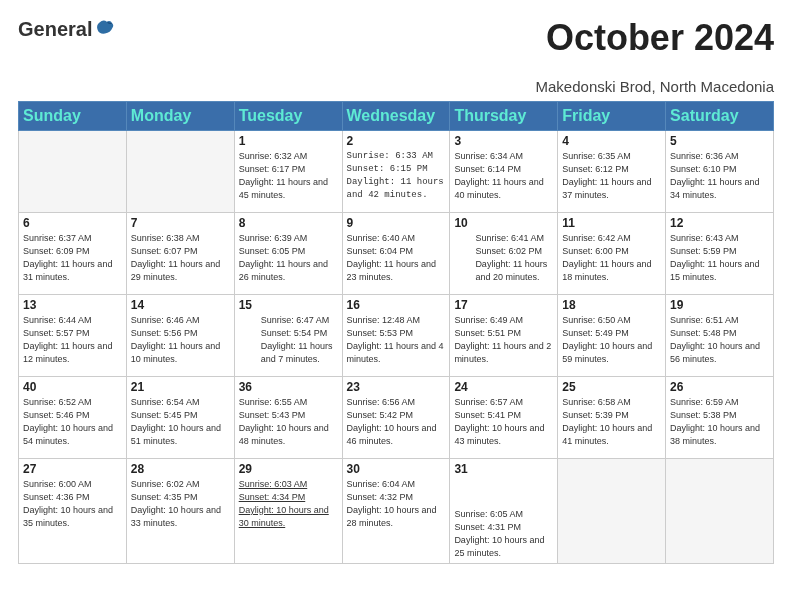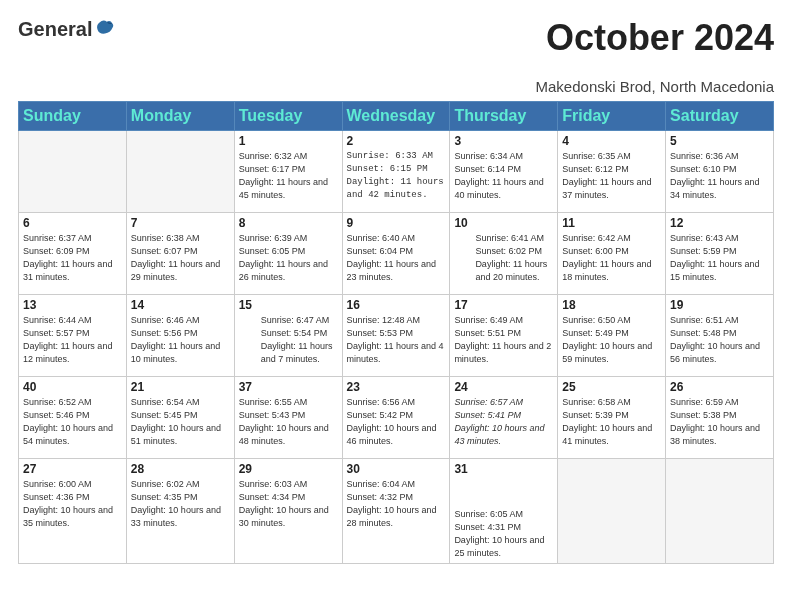--- a/index.html
+++ b/index.html
@@ -254,34 +254,34 @@
 Sunset: 5:46 PM
 Daylight: 10 hours and 54 minutes.</div>
           </td>
           <td>
             <span class="day-num">21</span>
             <div class="day-info" style="white-space: pre-line;">Sunrise: 6:54 AM
 Sunset: 5:45 PM
 Daylight: 10 hours and 51 minutes.</div>
           </td>
           <td>
-            <span class="day-num">37</span>
+            <span class="day-num">36</span>
             <div class="day-info" style="white-space: pre-line;">Sunrise: 6:55 AM
 Sunset: 5:43 PM
 Daylight: 10 hours and 48 minutes.</div>
           </td>
           <td>
             <span class="day-num">23</span>
             <div class="day-info" style="white-space: pre-line;">Sunrise: 6:56 AM
 Sunset: 5:42 PM
 Daylight: 10 hours and 46 minutes.</div>
           </td>
           <td>
             <span class="day-num">24</span>
-            <div class="day-info" style="white-space: pre-line; font-style: italic;">Sunrise: 6:57 AM
+            <div class="day-info" style="white-space: pre-line;">Sunrise: 6:57 AM
 Sunset: 5:41 PM
 Daylight: 10 hours and 43 minutes.</div>
           </td>
           <td>
             <span class="day-num">25</span>
             <div class="day-info" style="white-space: pre-line;">Sunrise: 6:58 AM
 Sunset: 5:39 PM
 Daylight: 10 hours and 41 minutes.</div>
           </td>
           <td>
@@ -299,21 +299,21 @@
 Daylight: 10 hours and 35 minutes.</div>
           </td>
           <td>
             <span class="day-num">28</span>
             <div class="day-info" style="white-space: pre-line;">Sunrise: 6:02 AM
 Sunset: 4:35 PM
 Daylight: 10 hours and 33 minutes.</div>
           </td>
           <td>
             <span class="day-num">29</span>
-            <div class="day-info" style="white-space: pre-line;">Sunrise: 6:03 AM
+            <div class="day-info" style="white-space: pre-line; text-decoration: underline;">Sunrise: 6:03 AM
 Sunset: 4:34 PM
 Daylight: 10 hours and 30 minutes.</div>
           </td>
           <td>
             <span class="day-num">30</span>
             <div class="day-info" style="white-space: pre-line;">Sunrise: 6:04 AM
 Sunset: 4:32 PM
 Daylight: 10 hours and 28 minutes.</div>
           </td>
           <td>

